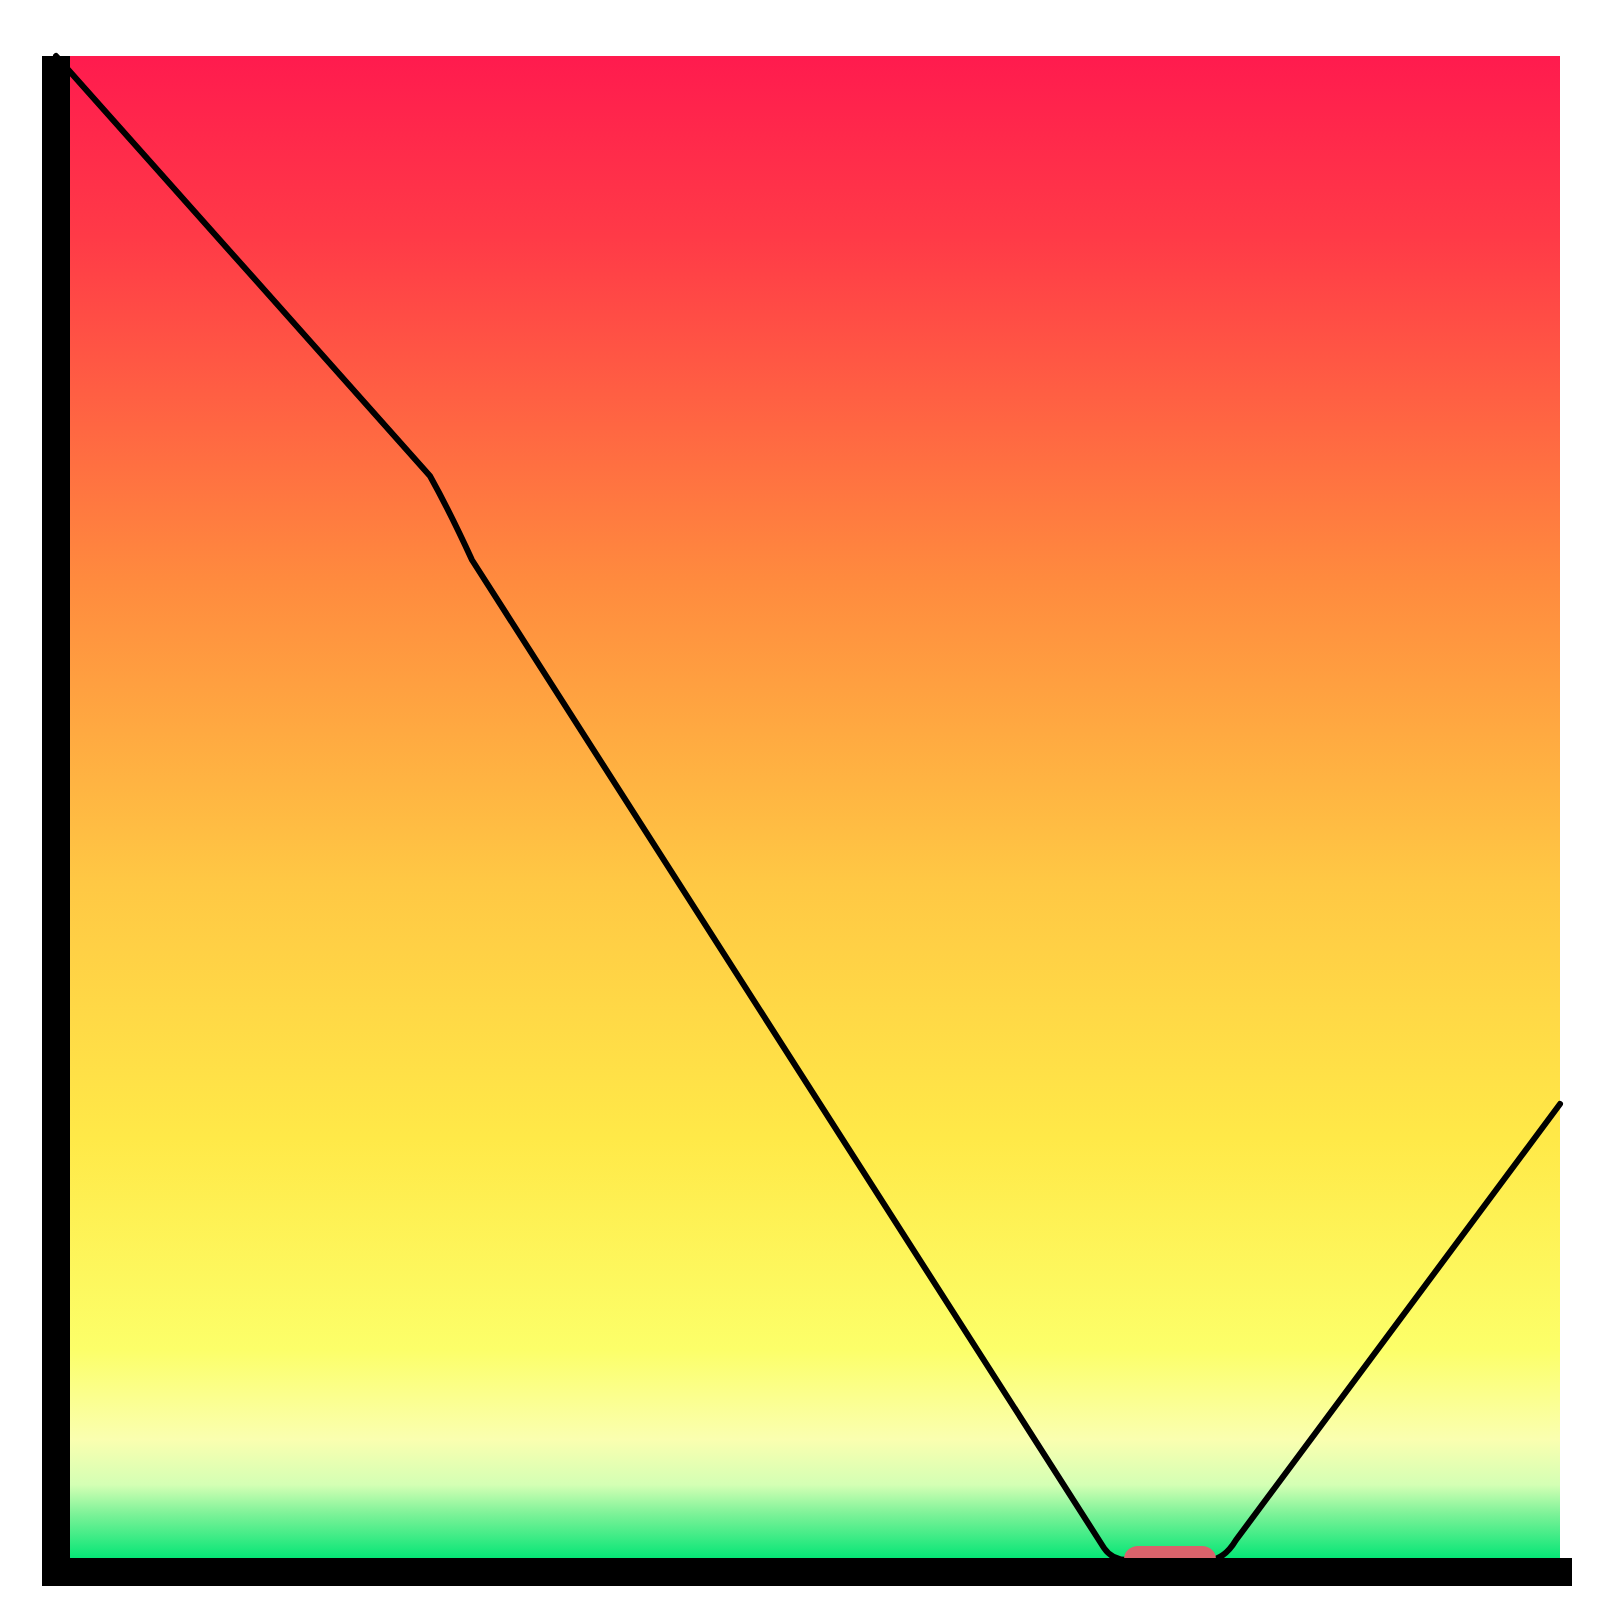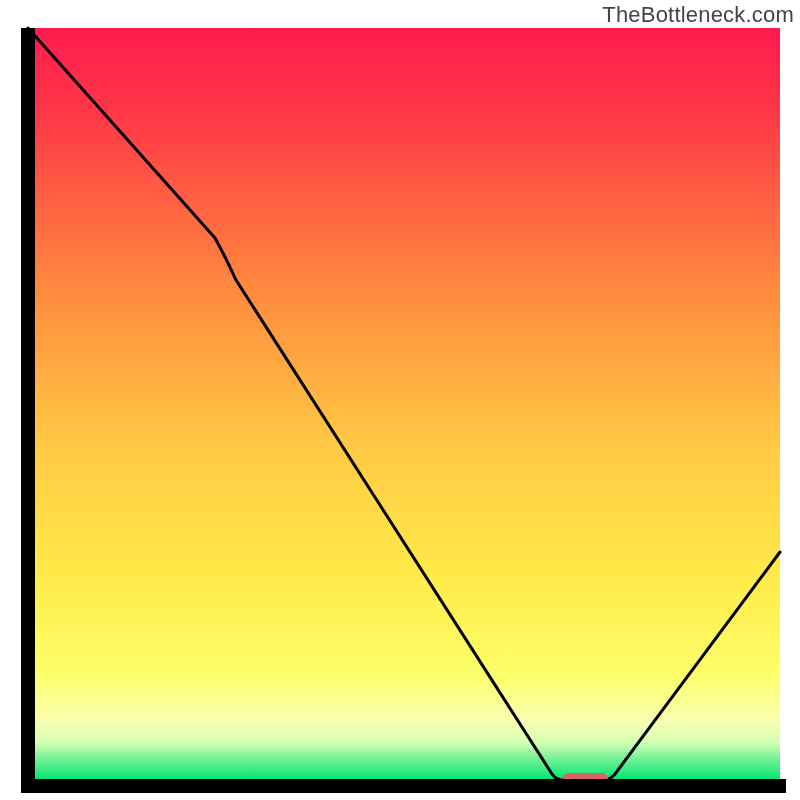--- a/index.html
+++ b/index.html
@@ -29,21 +29,20 @@
     position: absolute;
     inset: 0;
     display: block;
   }
 </style>
 </head>
 <body>
 
 <div class="chart-container">
 
-  <div class="watermark">TheBottleneck.com</div>
 
   <svg viewBox="0 0 800 800">
     <defs>
 
       <linearGradient id="bg-grad" x1="0" y1="0" x2="0" y2="1">
         <stop offset="0%" stop-color="#ff1b4e"></stop>
         <stop offset="12%" stop-color="#ff3a47"></stop>
         <stop offset="35%" stop-color="#ff8b3e"></stop>
         <stop offset="55%" stop-color="#ffc844"></stop>
         <stop offset="72%" stop-color="#ffe948"></stop>

